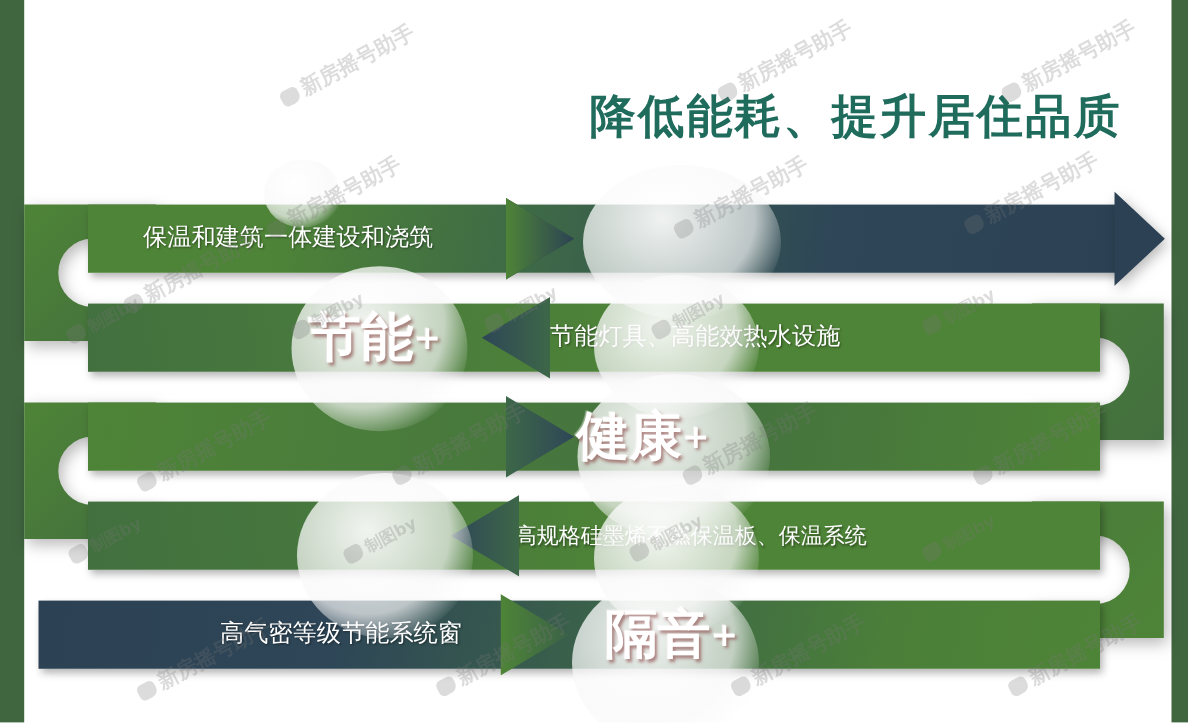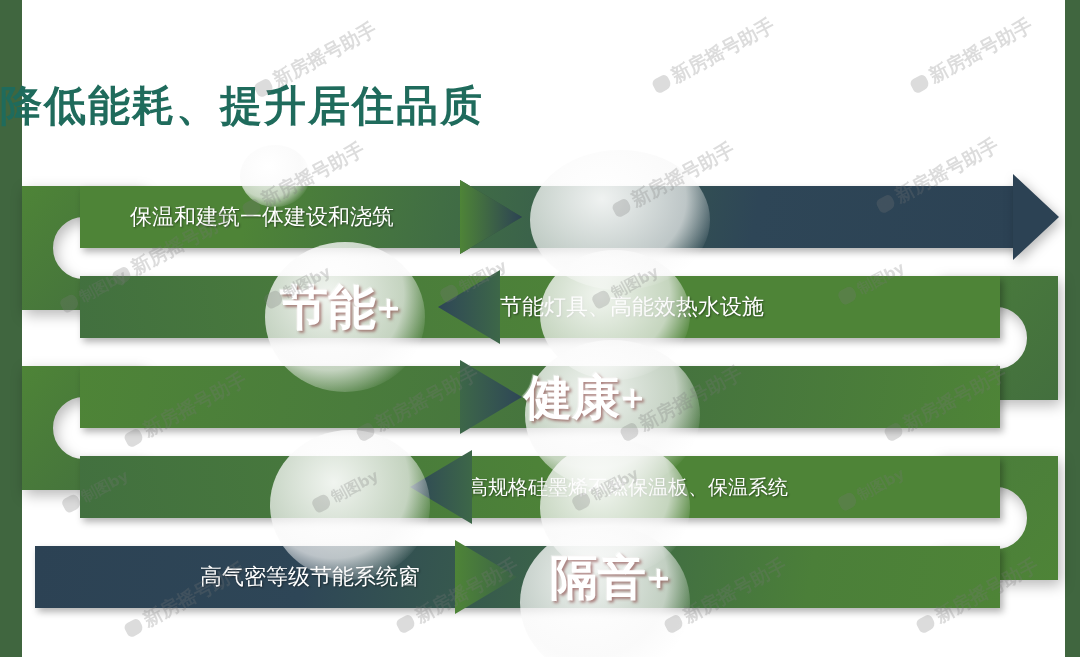--- a/index.html
+++ b/index.html
@@ -19,21 +19,21 @@
 
   
   .title{
     position:absolute;left:30px;top:8px;
     font-size:40px;line-height:48px;font-weight:bold;
     color:#1d5b5a;letter-spacing:1px;white-space:nowrap;
     font-family:"DejaVu Serif","Liberation Serif",serif;
   }
   .subtitle{
     position:absolute;left:0;top:80px;width:1020px;
-    text-align:left;
+    text-align:right;
     font-size:42px;line-height:52px;font-weight:bold;
     color:#1f6b5c;letter-spacing:2px;white-space:nowrap;
     font-family:"DejaVu Serif","Liberation Serif",serif;
   }
 
   
   #flow{position:absolute;left:0;top:160px;width:1080px;height:497px;}
 
   
   .row{position:absolute;height:62px;}

